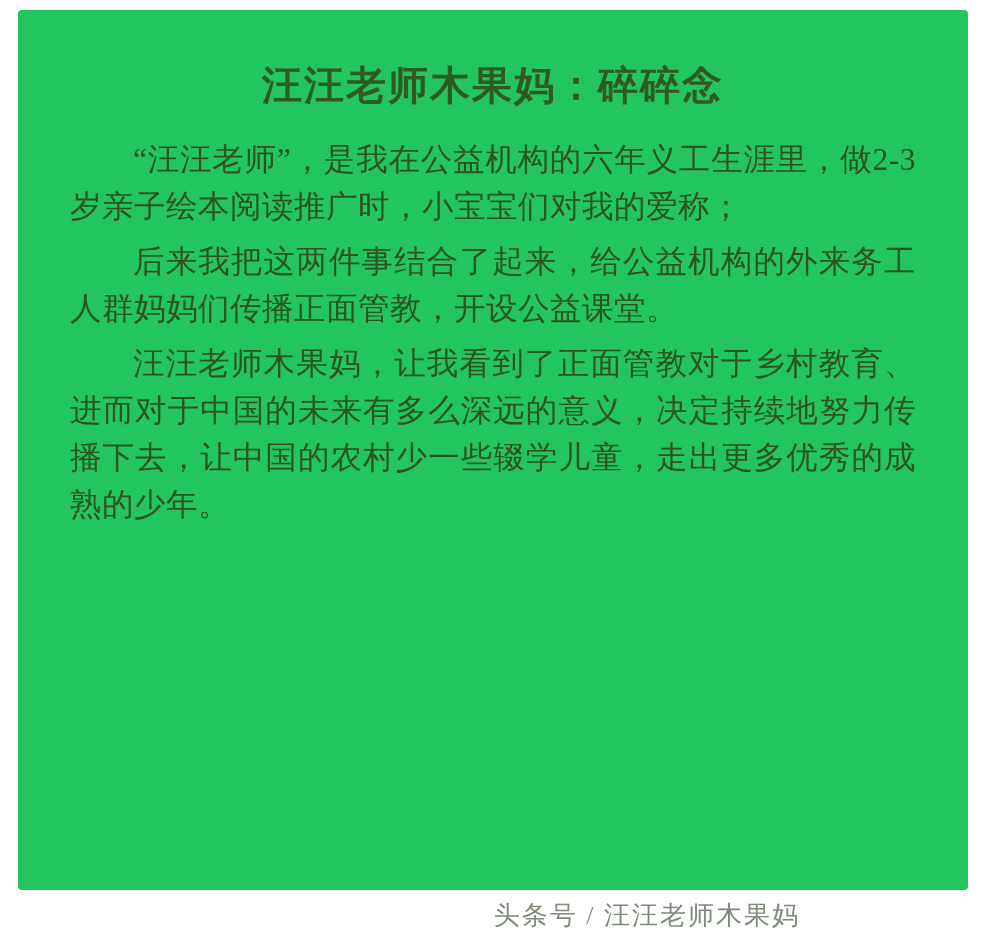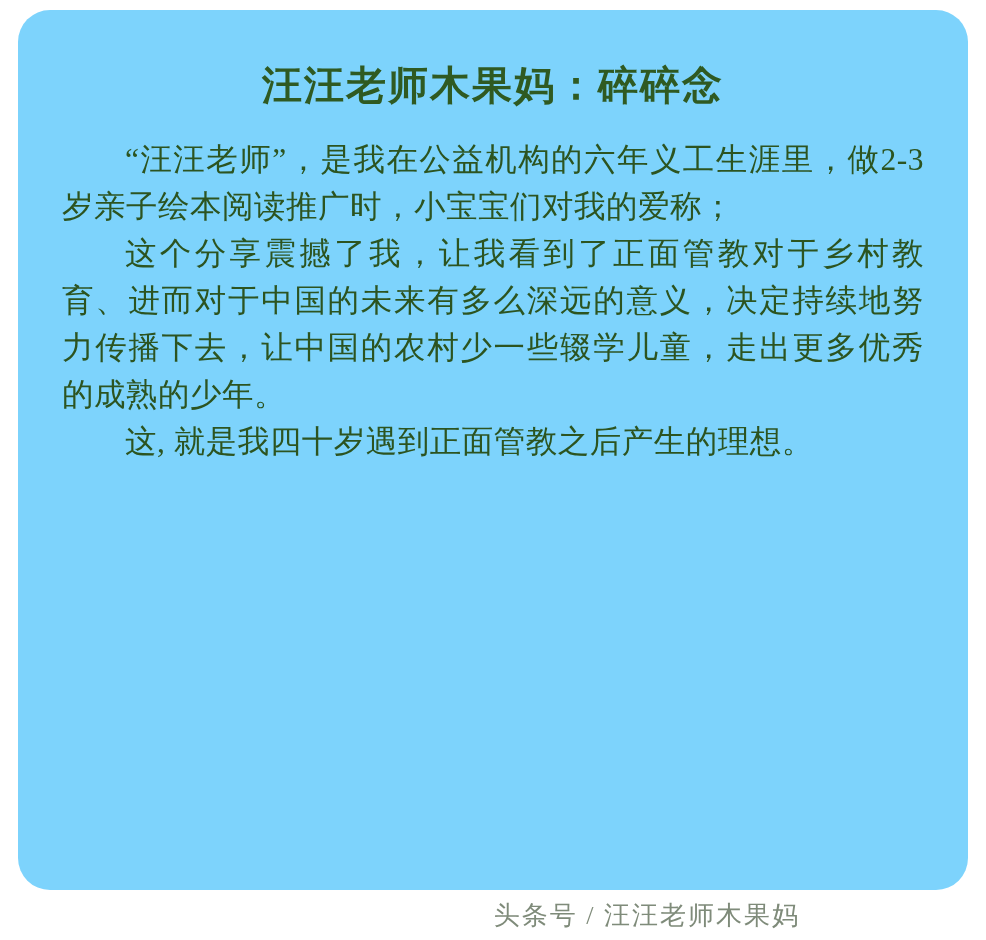--- a/index.html
+++ b/index.html
@@ -18,22 +18,22 @@
     width: 986px;
     height: 940px;
     background: #ffffff;
   }
   #card {
     position: absolute;
     left: 18px;
     top: 10px;
     width: 950px;
     height: 880px;
-    background: #7dd3fc;
-    border-radius: 32px;
+    background: #22c55e;
+    border-radius: 4px;
     box-sizing: border-box;
     padding: 40px 44px 6px 44px;
   }
   #title {
     text-align: center;
     color: #2f5a22;
     font-size: 40px;
     font-weight: bold;
     letter-spacing: 2px;
     font-family: "Liberation Serif", "DejaVu Serif", serif;
@@ -43,21 +43,21 @@
   .body-text {
     color: #2c5420;
     font-size: 31.5px;
     line-height: 47px;
     font-family: "Liberation Serif", "DejaVu Serif", serif;
     text-align: justify;
     text-justify: inter-ideograph;
     letter-spacing: 0.5px;
   }
   .para {
-    margin: 0;
+    margin: 8px;
     text-indent: 2em;
   }
   #footer {
     position: absolute;
     left: 0;
     top: 898px;
     width: 834px;
     text-align: right;
     padding-right: 34px;
     box-sizing: border-box;
@@ -71,21 +71,21 @@
 <body>
 
 <div id="page">
 
   <div id="card">
 
     <div id="title">汪汪老师木果妈：碎碎念</div>
 
     <div class="body-text">
       <p class="para">“汪汪老师”，是我在公益机构的六年义工生涯里，做2-3岁亲子绘本阅读推广时，小宝宝们对我的爱称；</p>
-      <p class="para">这个分享震撼了我，让我看到了正面管教对于乡村教育、进而对于中国的未来有多么深远的意义，决定持续地努力传播下去，让中国的农村少一些辍学儿童，走出更多优秀的成熟的少年。</p>
-      <p class="para">这, 就是我四十岁遇到正面管教之后产生的理想。</p>
+      <p class="para">后来我把这两件事结合了起来，给公益机构的外来务工人群妈妈们传播正面管教，开设公益课堂。</p>
+      <p class="para">汪汪老师木果妈，让我看到了正面管教对于乡村教育、进而对于中国的未来有多么深远的意义，决定持续地努力传播下去，让中国的农村少一些辍学儿童，走出更多优秀的成熟的少年。</p>
     </div>
 
   </div>
 
   <div id="footer">头条号 / 汪汪老师木果妈</div>
 
 </div>
 
 </body></html>

